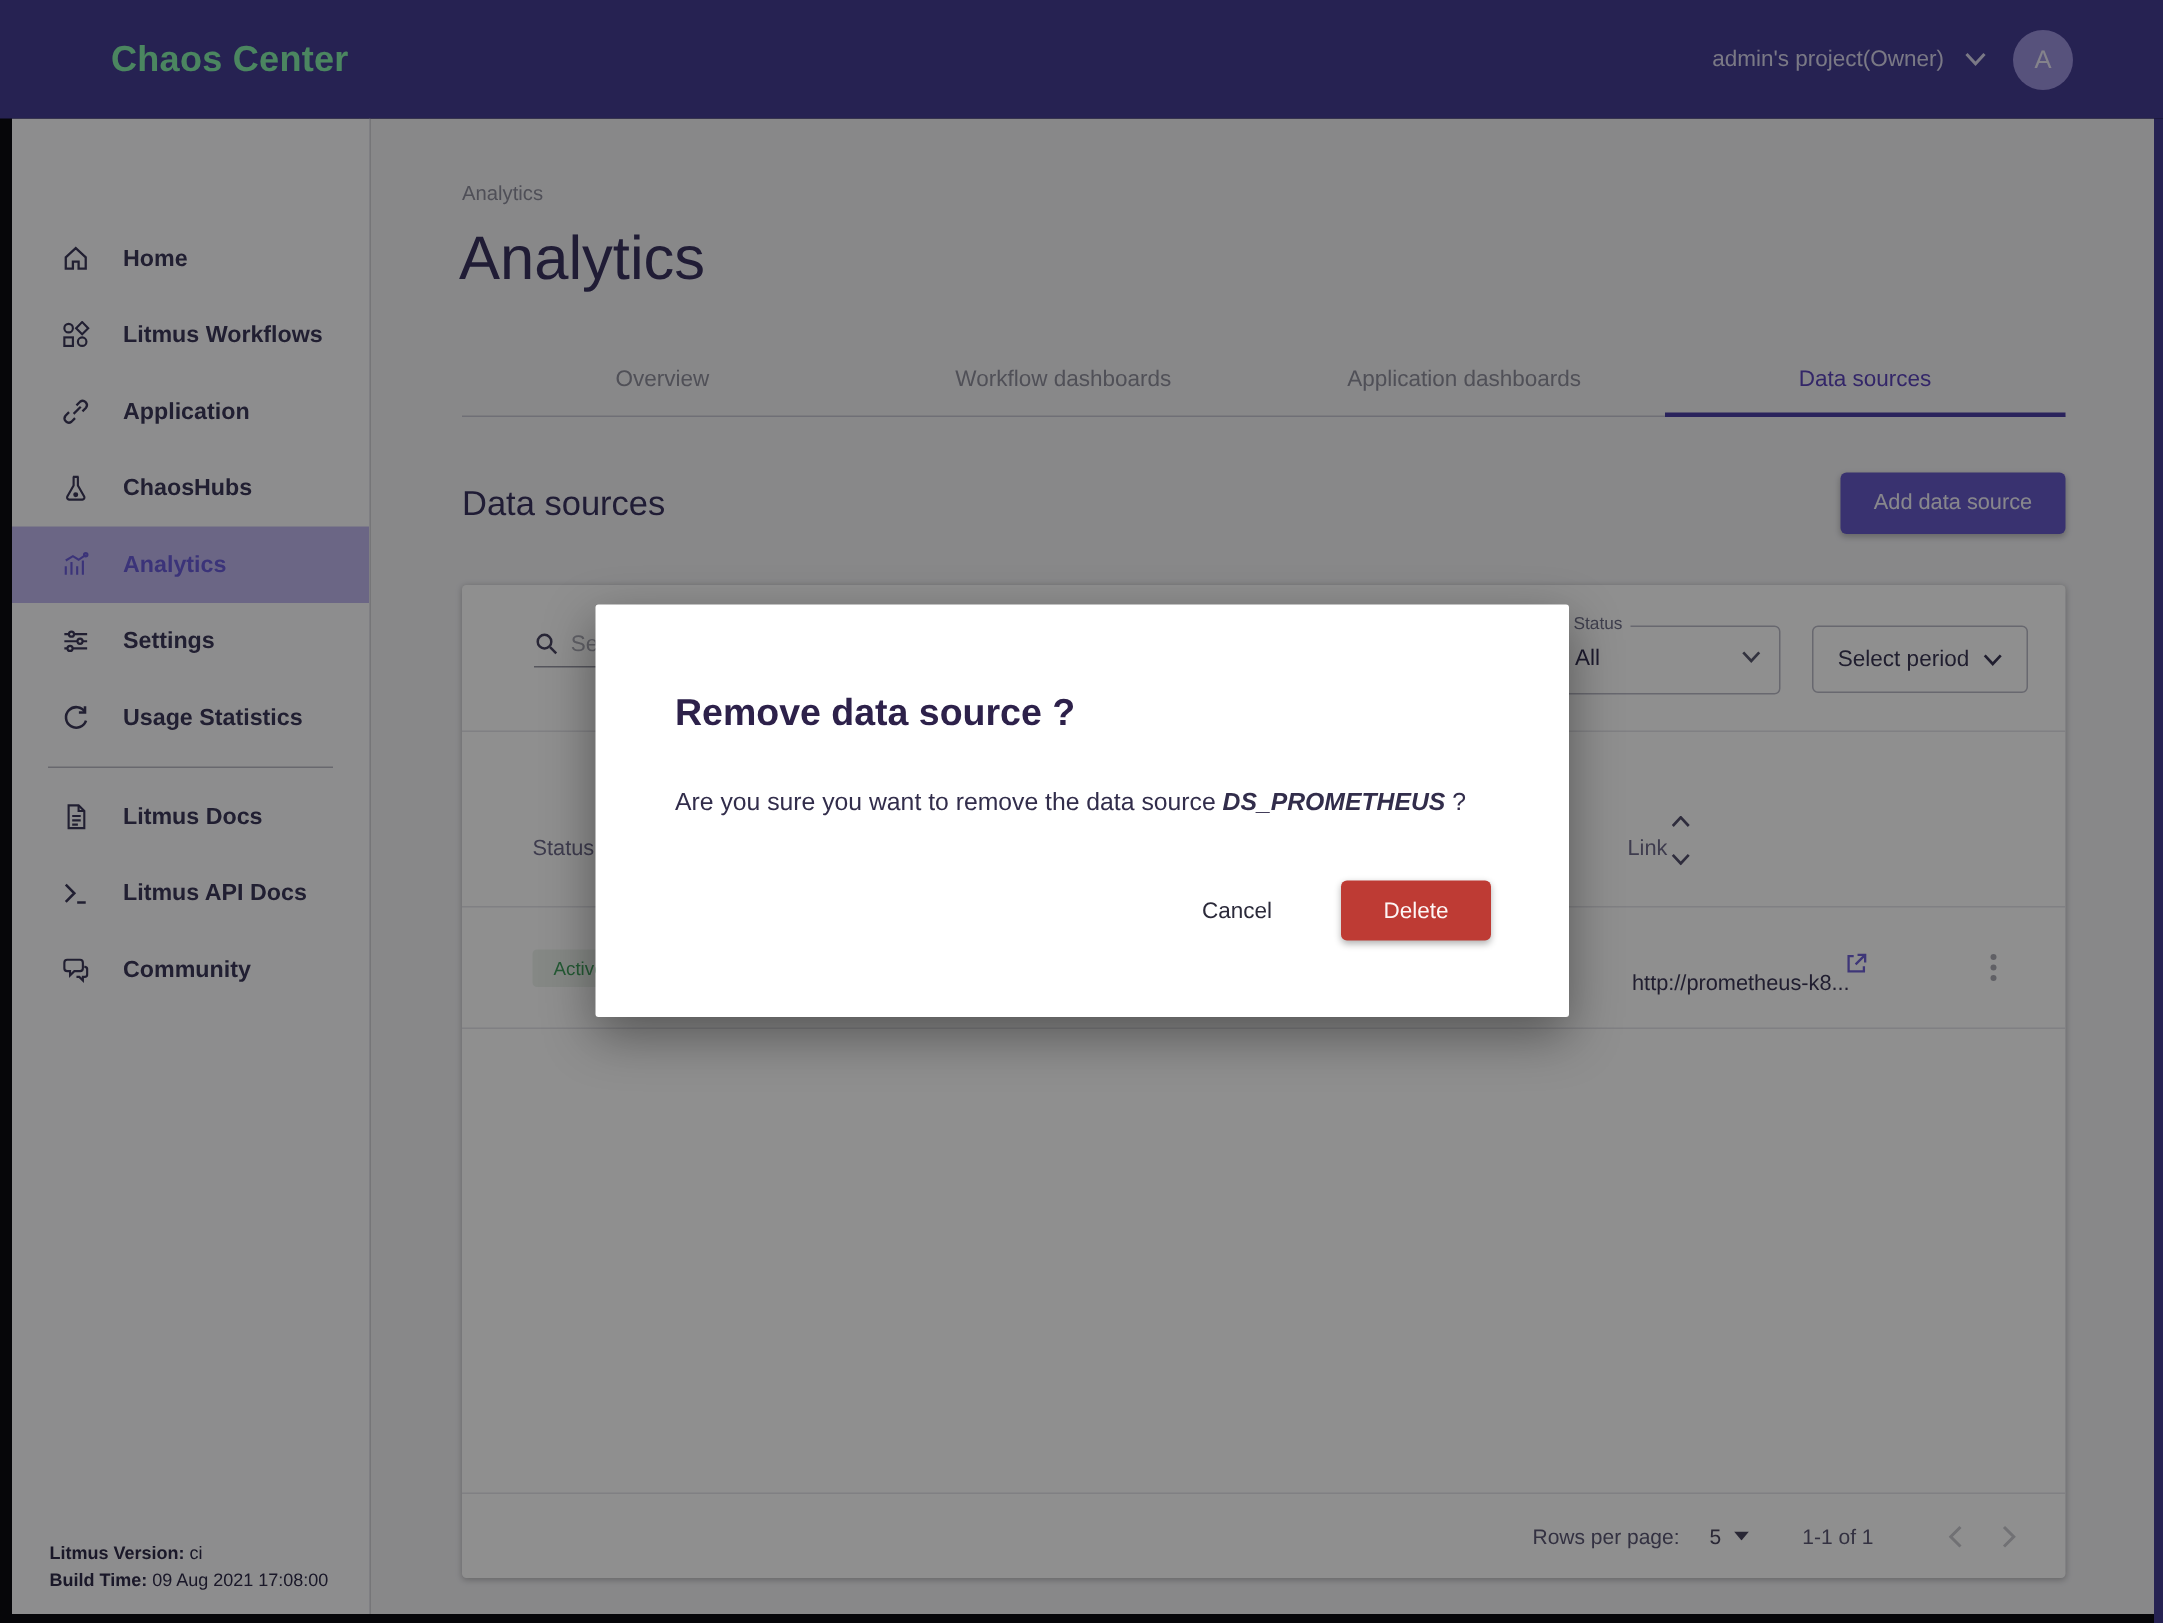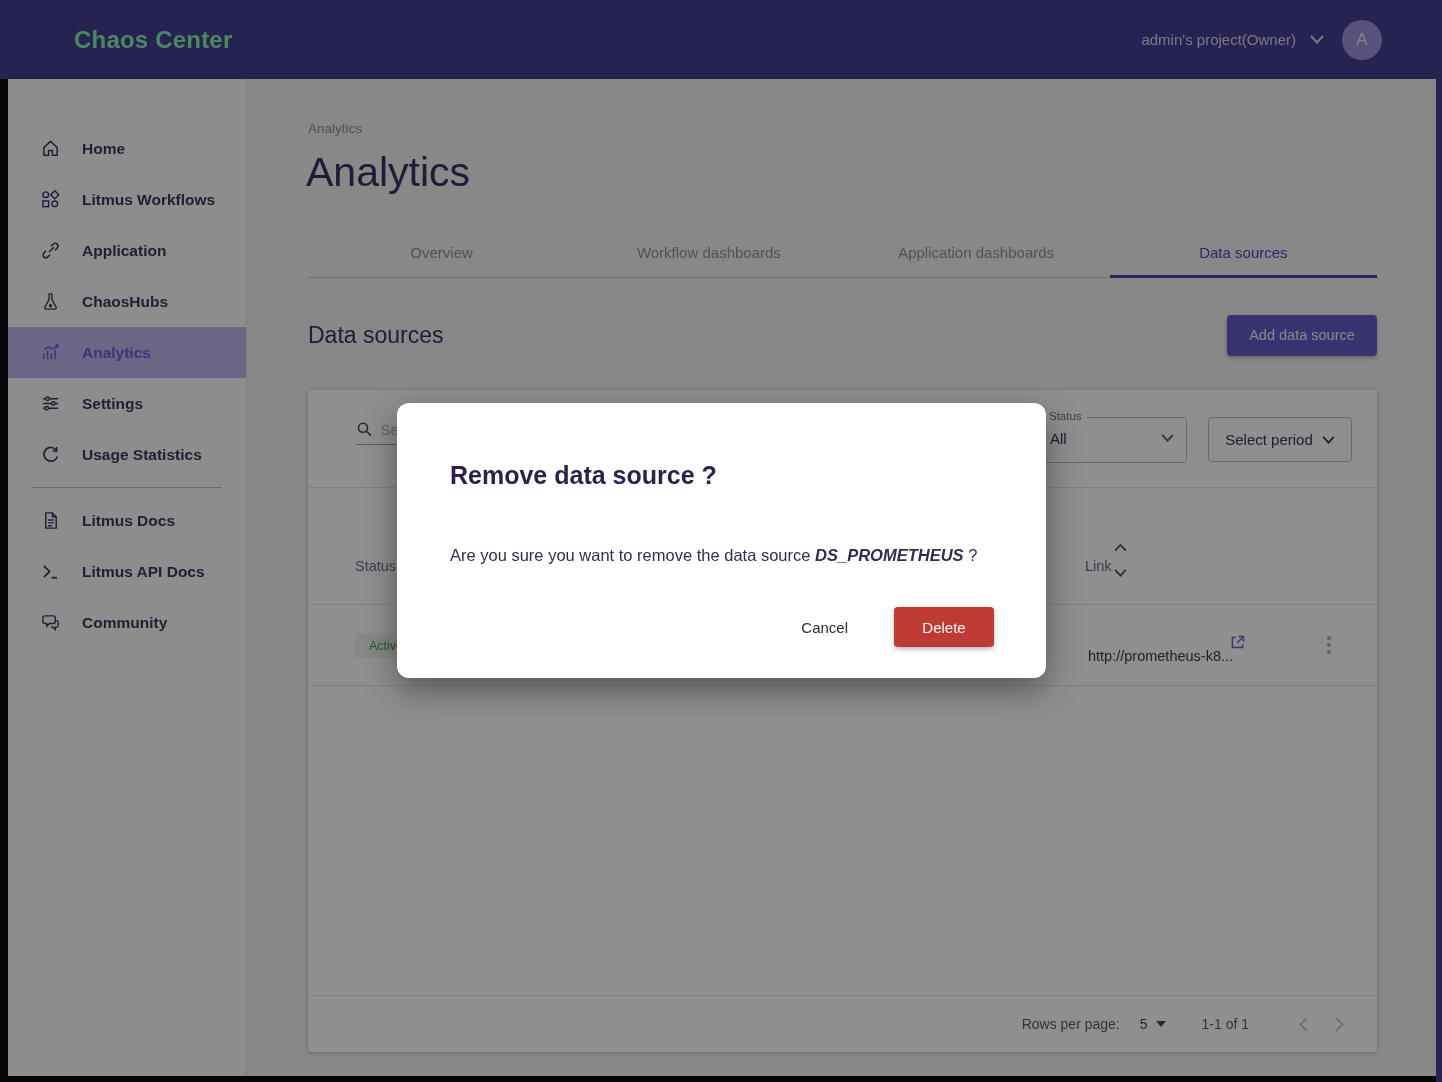--- a/index.html
+++ b/index.html
@@ -15,21 +15,21 @@
   .project { color:#DAD8EE; font-size:15px; display:flex; align-items:center; gap:14px; cursor:pointer; }
   .avatar { width:40px; height:40px; border-radius:50%; background:#9C92DE; color:#ECEAF8;
     display:flex; align-items:center; justify-content:center; font-size:17px; }
 
   
   .scroll-strip { position:absolute; top:79px; right:0; width:6px; bottom:0; background:#453D93; }
 
   
   .sidebar { position:absolute; top:79px; left:8px; width:239px; bottom:6px; background:#FCFCFD;
     border-right:1px solid #E3E3EA; }
-  .nav { padding-top:44px; }
+  .nav { padding-top:68px; }
   .nav-item { height:51px; display:flex; align-items:center; gap:22px; padding-left:33px;
     font-size:15.5px; font-weight:bold; color:#3C3859; cursor:pointer; }
   .nav-item svg { flex:0 0 auto; }
   .nav-item.active { background:#BFB7EE; color:#6A5CD8; }
   .nav-divider { height:1px; background:#B9B9C4; margin:7px 24px; }
   .version-box { position:absolute; left:25px; bottom:14px; font-size:12px; color:#2F2B49; line-height:18px; }
   .version-box b { font-weight:bold; }
 
   
   .main { position:absolute; top:79px; left:247px; right:6px; bottom:6px; background:#F2F2F5; }
@@ -88,23 +88,23 @@
     justify-content:flex-end; padding-right:20px; font-size:14px; color:#5C5875; }
   .rpp-label { margin-right:20px; }
   .rpp-select { display:flex; align-items:center; gap:8px; margin-right:36px; cursor:pointer; color:#4A465F; }
   .range { margin-right:36px; }
   .page-btn { width:36px; height:36px; display:flex; align-items:center; justify-content:center;
     color:#C9C9CF; cursor:pointer; }
 
   
   .overlay { position:absolute; inset:0; background:rgba(0,0,0,0.44); z-index:10; }
   .modal { position:absolute; left:397px; top:403px; width:649px; height:275px; background:#FFFFFF;
-    border-radius:12px; box-shadow:0 12px 34px rgba(0,0,0,.4); z-index:20; padding:58px 52px 0 53px; }
+    border-radius:2px; box-shadow:0 12px 34px rgba(0,0,0,.4); z-index:20; padding:58px 52px 0 53px; }
   .modal-title { font-size:25px; font-weight:bold; color:#2D214A; }
-  .modal-body { margin-top:56px; font-size:16.5px; color:#322D4B; }
+  .modal-body { margin-top:36px; font-size:16.5px; color:#322D4B; }
   .modal-body .ds { font-weight:bold; font-style:italic; }
   .modal-actions { margin-top:42px; display:flex; justify-content:flex-end; align-items:center; gap:40px; }
   .cancel-btn { background:none; border:none; font-size:15px; font-family:inherit; color:#2B2A3A;
     cursor:pointer; padding:10px 6px;text-align:center; }
   .delete-btn { width:100px; height:40px; background:#BE3B34; color:#FDF6F5; border:none; border-radius:4px;
     font-size:15px; font-family:inherit; cursor:pointer; box-shadow:0 2px 5px rgba(0,0,0,.3); }
 </style>
 </head>
 <body>
 
@@ -198,20 +198,24 @@
         <span>Litmus API Docs</span>
       </div>
       <div class="nav-item">
         <svg width="19" height="19" viewBox="0 0 20 20" fill="none" stroke="currentColor" stroke-width="1.5">
             <path d="M4 3 H13 A2 2 0 0 1 15 5 V9 A2 2 0 0 1 13 11 H9 L6 14 V11 H4 A2 2 0 0 1 2 9 V5 A2 2 0 0 1 4 3 Z"></path>
             <path d="M16 8 H16.5 A1.8 1.8 0 0 1 18 10 V13 A1.8 1.8 0 0 1 16.5 15 H15 V17.5 L12.5 15 H10.5"></path>
           </svg>
         <span>Community</span>
       </div>
     </div>
+    <div class="version-box">
+      <div><b>Litmus Version:</b><span> ci</span></div>
+      <div><b>Build Time:</b><span> 09 Aug 2021 17:08:00</span></div>
+    </div>
   </div>
 
   <div class="main">
     <div class="breadcrumb">Analytics</div>
     <div class="page-title">Analytics</div>
 
     <div class="tabs">
       <div class="tab">Overview</div>
       <div class="tab">Workflow dashboards</div>
       <div class="tab">Application dashboards</div>

